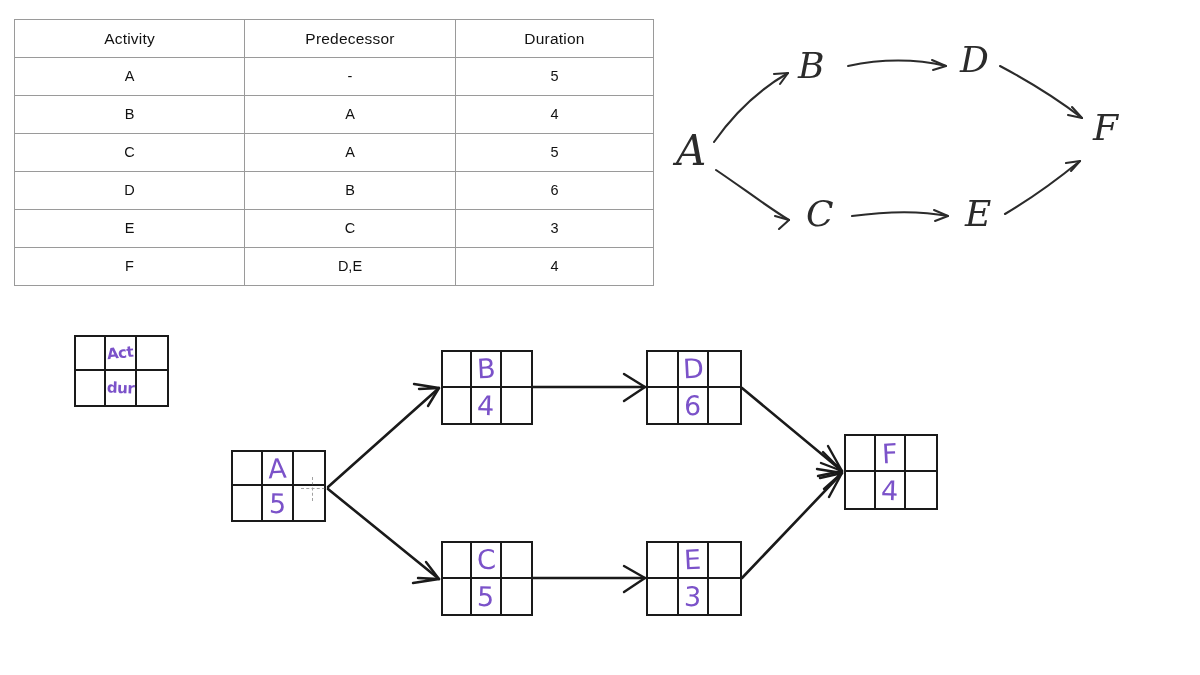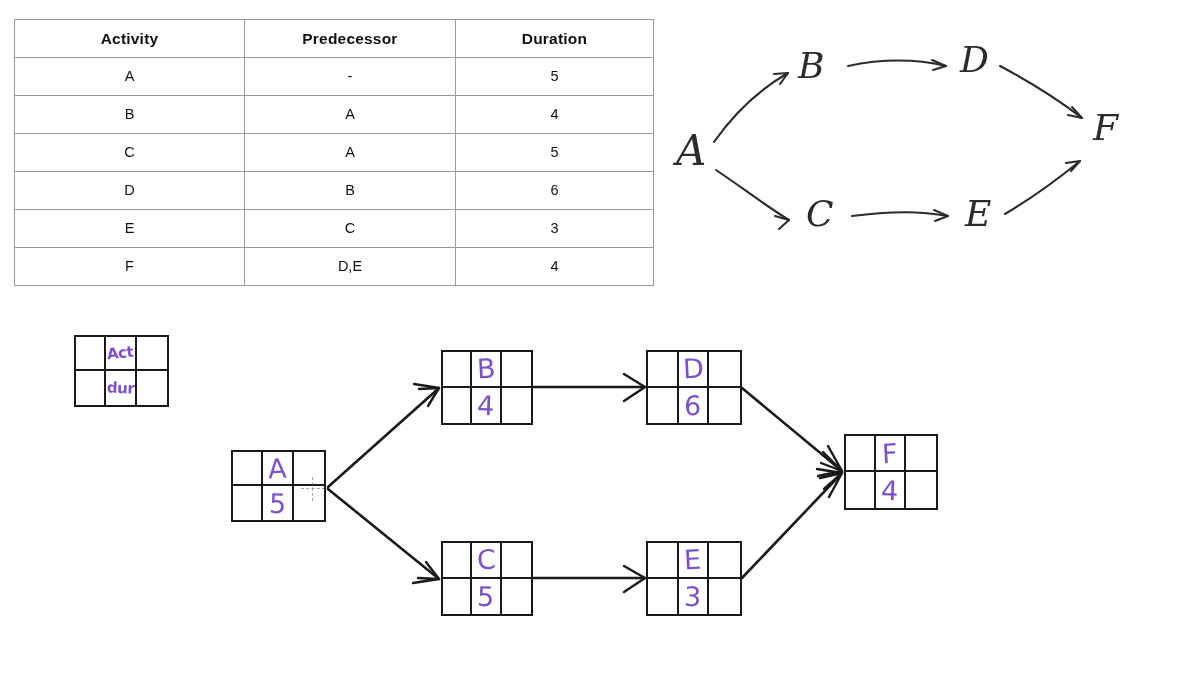--- a/index.html
+++ b/index.html
@@ -36,21 +36,21 @@
     border: 1px solid #9a9a9a;
     text-align: center;
     color: #111111;
     height: 37px;
     line-height: 37px;
     padding: 0;
     font-size: 15px;
     background: #ffffff;
   }
   #activity-table th {
-    font-weight: bold;
+    font-weight: normal;
     font-size: 15.5px;
     letter-spacing: 0.2px;
   }
   #activity-table td {
     font-weight: normal;
     font-size: 14.5px;
   }
 
   
   #sketch-layer {

